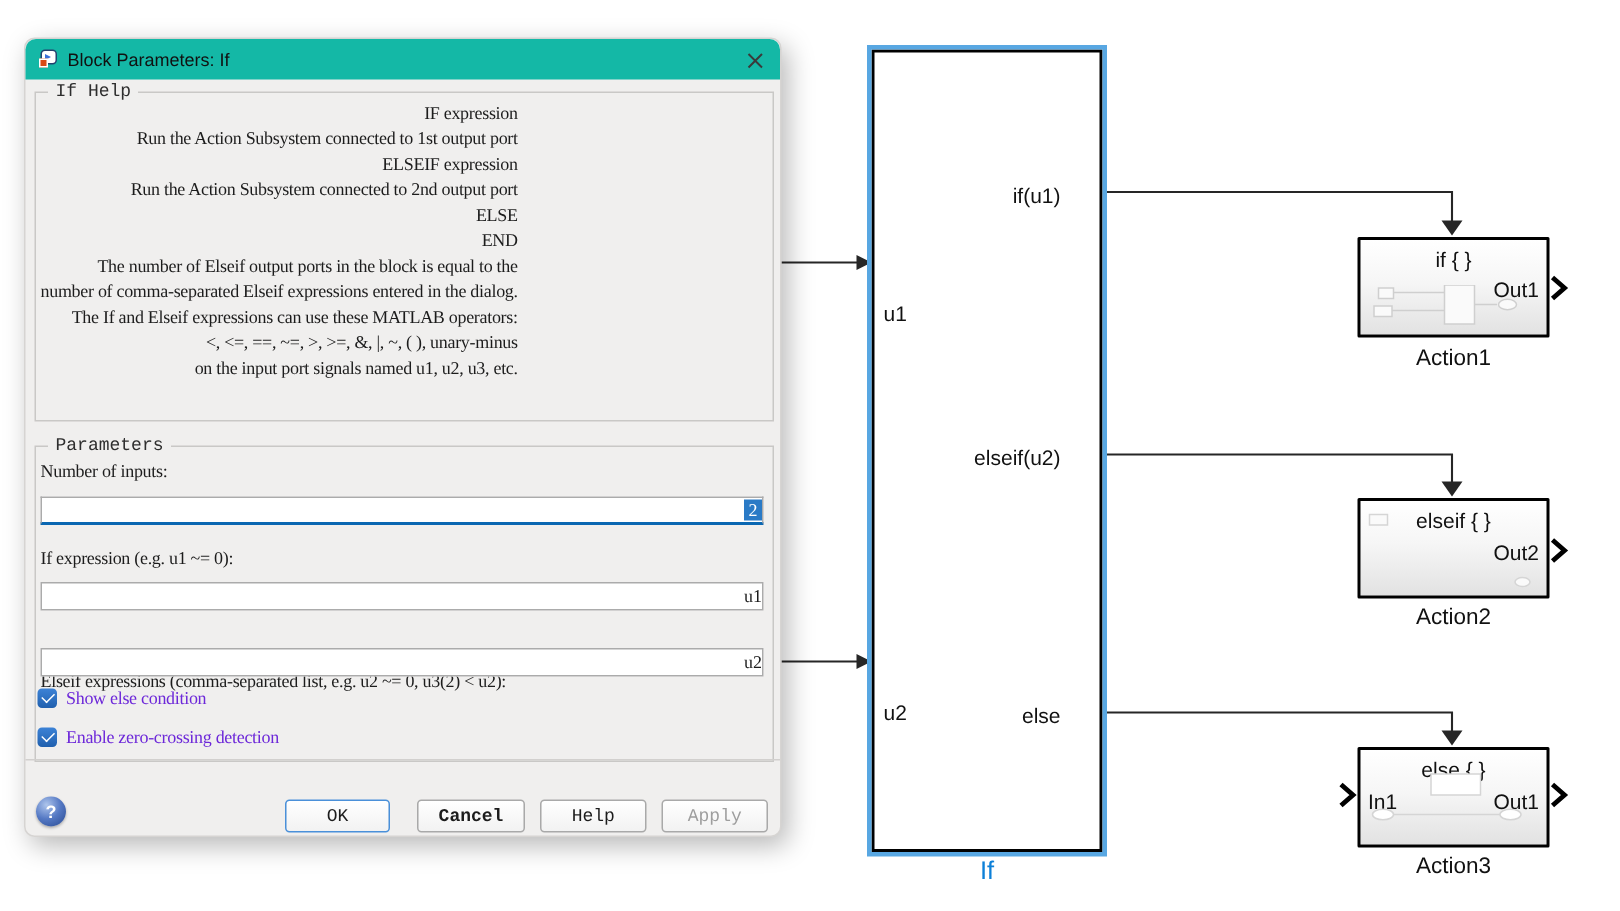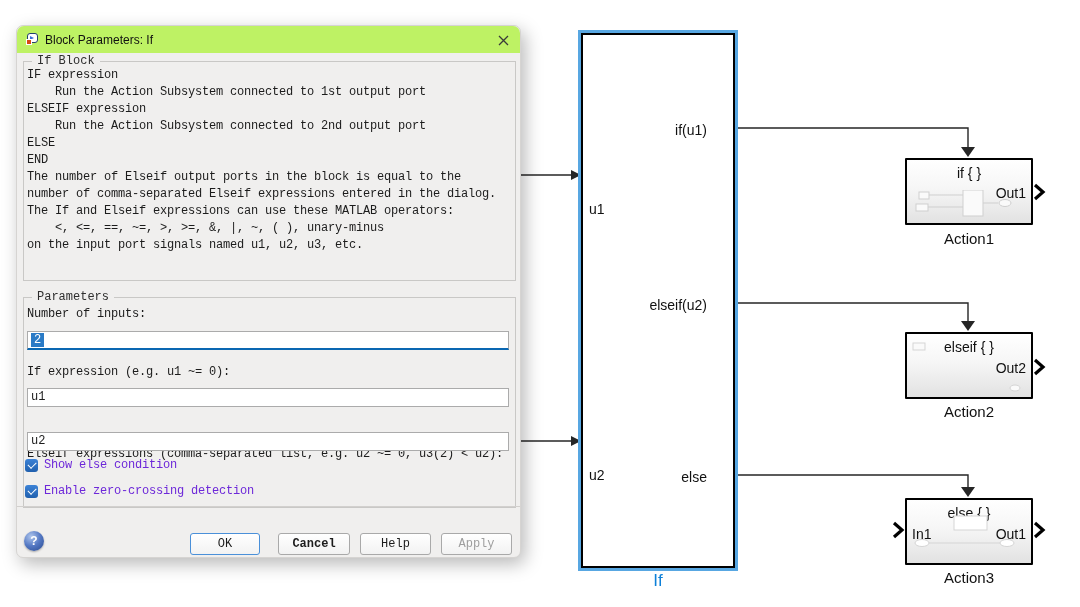--- a/index.html
+++ b/index.html
@@ -18,36 +18,36 @@
           background:linear-gradient(180deg,#ffffff 0%,#f6f6f6 45%,#e2e2e2 100%);}
   .action .tag{position:absolute;left:0;right:0;top:5px;text-align:center;font-size:14px;color:#111;}
   .action .port-label{position:absolute;font-size:14px;color:#111;white-space:nowrap;}
   .action-name{position:absolute;left:905px;width:128px;text-align:center;font-size:15px;color:#111;}
   .thumb{position:absolute;pointer-events:none;}
 
   
   .dialog{position:absolute;left:16px;top:25px;width:505px;height:533px;background:#f0efee;
           border:1px solid #d6d4d2;border-radius:7px;box-shadow:4px 6px 18px rgba(0,0,0,.28);
           box-sizing:border-box;}
-  .titlebar{position:absolute;left:0;top:0;right:0;height:27px;background:#bef264;
+  .titlebar{position:absolute;left:0;top:0;right:0;height:27px;background:#14b8a6;
             border-radius:7px 7px 0 0;text-align:center;}
   .title-text{position:absolute;left:28px;top:7px;font-size:12px;color:#111;}
   .slicon{position:absolute;left:8px;top:6px;width:15px;height:14px;}
   .slicon .frame{position:absolute;left:2px;top:1px;width:11px;height:10px;border:1.5px solid #23406e;
                  border-radius:3px;box-sizing:border-box;background:#fff;}
   .slicon .tri{position:absolute;left:5px;top:4px;width:0;height:0;
                border-left:4px solid #3a6fd8;border-top:2.5px solid transparent;border-bottom:2.5px solid transparent;}
   .slicon .sq{position:absolute;left:1px;top:7px;width:6px;height:6px;background:#d84a15;
               border:1px solid #fff;box-sizing:border-box;}
   .close-btn{position:absolute;right:9px;top:6px;width:16px;height:16px;display:flex;
              align-items:center;justify-content:center;}
   .fieldset{position:absolute;border:1px solid #c9c8c6;}
   .legend{position:absolute;top:-8px;left:8px;background:#f0efee;padding:0 5px;
           font-family:"Liberation Mono","DejaVu Sans Mono",monospace;font-size:12px;color:#2e2e2e;}
-  .mono{font-family:Liberation Mono, monospace;}
+  .mono{font-family:Liberation Serif, serif;text-align:right;}
   .desc{position:absolute;left:10px;top:41px;font-size:12px;letter-spacing:-0.2px;
         line-height:17px;color:#1c1c1c;}
   .desc-line{white-space:pre;height:17px;}
   .flabel{position:absolute;left:10px;font-size:12px;letter-spacing:-0.2px;color:#1c1c1c;white-space:pre;}
   .field{position:absolute;left:10px;width:482px;height:19px;background:#fff;border:1px solid #ababab;
          box-sizing:border-box;font-size:12px;color:#1c1c1c;line-height:17px;padding-left:3px;}
   .field.focused{border-bottom:2px solid #0a67b2;}
   .sel{background:#2a7ac6;color:#fff;padding:0 3px;}
   .checkbox{position:absolute;left:8px;width:13px;height:13px;border-radius:3px;
             background:linear-gradient(180deg,#3c82d6,#2060ae);}
@@ -167,21 +167,21 @@
     </span>
     <span class="title-text">Block Parameters: If</span>
     <span class="close-btn">
       <svg width="11" height="11">
           <path d="M1,1 L10,10 M10,1 L1,10" stroke="#3a3a3a" stroke-width="1.3"></path>
         </svg>
     </span>
   </div>
 
   <div class="fieldset" style="left:6px;top:35px;width:491px;height:218px;">
-    <span class="legend">If Block</span>
+    <span class="legend">If Help</span>
   </div>
   <div class="desc mono">
     <div class="desc-line">IF expression</div>
     <div class="desc-line">    Run the Action Subsystem connected to 1st output port</div>
     <div class="desc-line">ELSEIF expression</div>
     <div class="desc-line">    Run the Action Subsystem connected to 2nd output port</div>
     <div class="desc-line">ELSE</div>
     <div class="desc-line">END</div>
     <div class="desc-line">The number of Elseif output ports in the block is equal to the</div>
     <div class="desc-line">number of comma-separated Elseif expressions entered in the dialog.</div>

